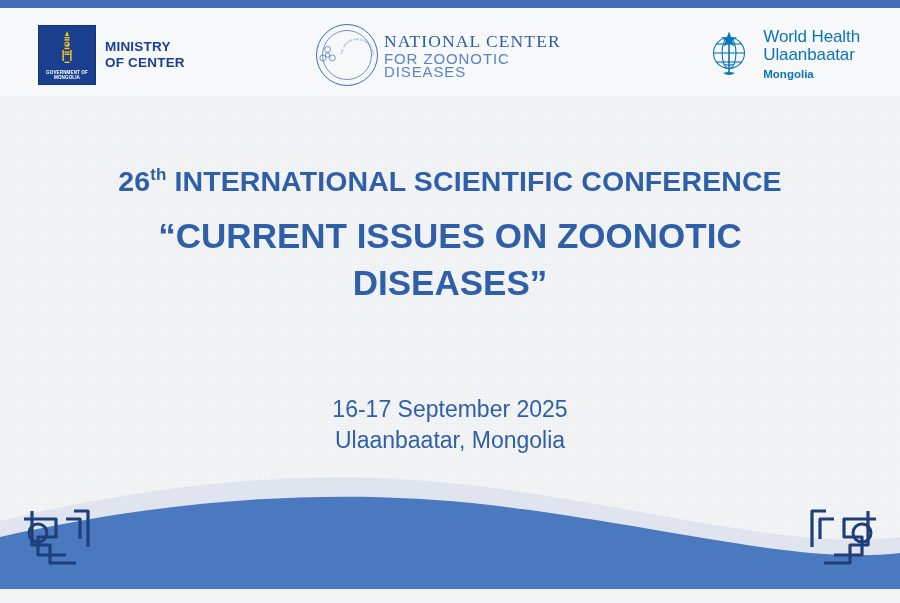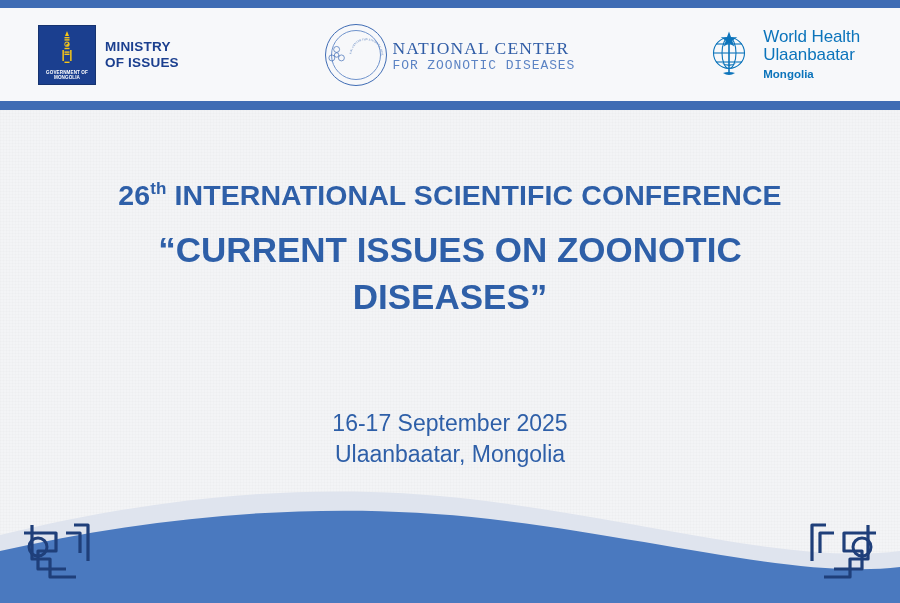--- a/index.html
+++ b/index.html
@@ -105,22 +105,22 @@
   .nczd-names { margin-left: 6px; }
   .nczd-line1 {
     color: #2f5ca6;
     font-family: "Liberation Serif", serif;
     font-size: 17.5px;
     letter-spacing: 1.1px;
     line-height: 20px;
   }
   .nczd-line2 {
     color: #5b83c4;
-    font-family: Liberation Mono, monospace;
-    font-size: 13px;
+    font-family: Liberation Sans, sans-serif;
+    font-size: 15px;
     letter-spacing: 0.9px;
     line-height: 13px;
     margin-top: 1px;
   }
 
   
   .who-wrap { display: flex; align-items: center; }
   .who-emblem { width: 52px; height: 52px; flex: none; }
   .who-text { margin-left: 8px; }
   .who-l1, .who-l2 {
@@ -133,21 +133,21 @@
   .who-l3 {
     color: #0c74bb;
     font-size: 11.5px;
     font-weight: bold;
     line-height: 16px;
     margin-top: 2px;
   }
 
   
   .body {
-    position: absolute; left: 0; top: 110px;
+    position: absolute; left: 0; top: 96px;
     width: 900px; height: 493px;
     background:
       repeating-linear-gradient(0deg, rgba(0,0,0,0.012) 0 1px, rgba(0,0,0,0) 1px 3px),
       repeating-linear-gradient(90deg, rgba(0,0,0,0.012) 0 1px, rgba(0,0,0,0) 1px 3px),
       #f3f4f6;
   }
 
   .title-block {
     position: absolute; left: 0; top: 62px; width: 900px;
     text-align: center;
@@ -217,21 +217,21 @@
             <rect x="6.5" y="31.6" width="5" height="1.4"></rect>
           </g>
         </svg>
         <div class="moh-emblem-caption">
           <span>GOVERNMENT OF</span><br>
           <span>MONGOLIA</span>
         </div>
       </div>
       <div class="moh-text">
         <div>MINISTRY</div>
-        <div>OF ISSUES</div>
+        <div>OF CENTER</div>
       </div>
     </div>
 
     <div class="logo-slot logo-nczd">
       <div class="nczd-wrap">
         <div class="nczd-seal">
           <svg viewBox="0 0 40 40" width="34" height="34">
             <g fill="none" stroke="#3f6cb4" stroke-width="1.3">
               <circle cx="20" cy="20" r="4.2"></circle>
               <circle cx="20" cy="9.5" r="5.6"></circle>

